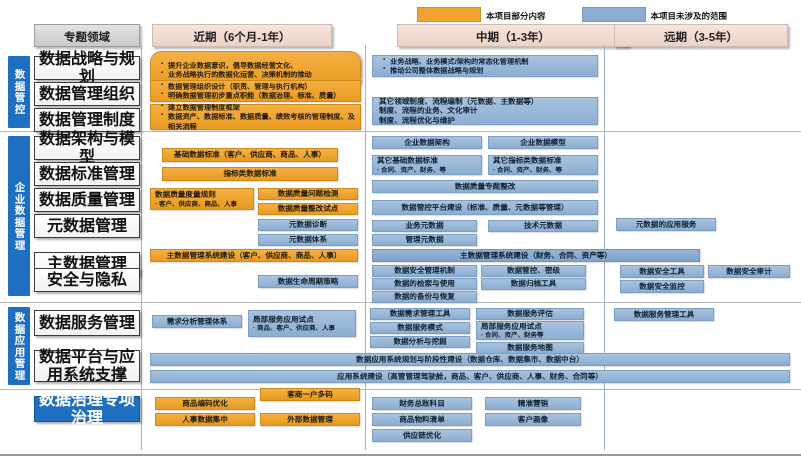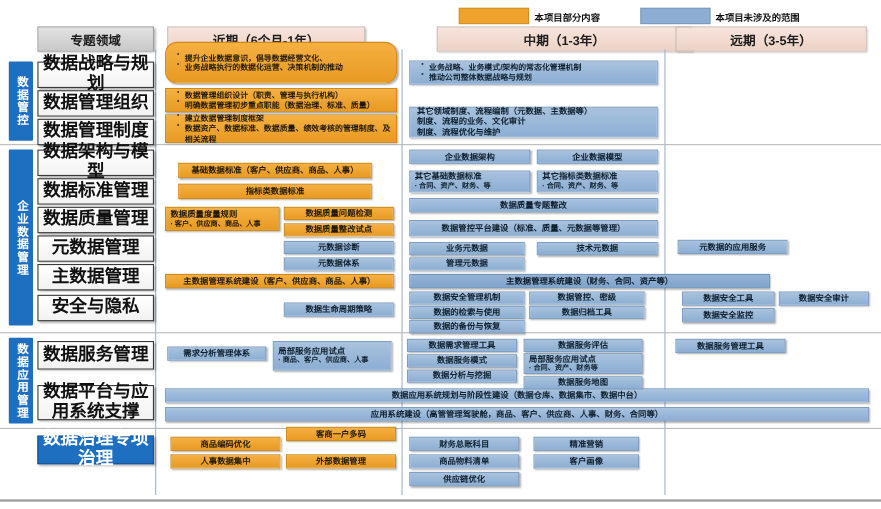--- a/index.html
+++ b/index.html
@@ -100,21 +100,21 @@
   <div class="hline" style="top:389px;"></div>
   <div class="botrule"></div>
 
   <div class="band-spine" style="top:56px;height:72px;">
     <span>数据管控</span>
   </div>
   <div class="topic-box" style="top:56px;height:22px;">数据战略与规划</div>
   <div class="topic-box" style="top:82px;height:22px;">数据管理组织</div>
   <div class="topic-box" style="top:108px;height:22px;">数据管理制度</div>
 
-  <div class="bar orange left" style="left:150px;top:38px;width:211px;height:38px;border-radius:11px;">
+  <div class="bar orange left" style="left:150px;top:51px;width:211px;height:38px;border-radius:11px;">
     <ul>
       <li>提升企业数据意识，倡导数据经营文化、</li>
       <li>业务战略执行的数据化运营、决策机制的推动</li>
     </ul>
   </div>
   <div class="bar orange left" style="left:150px;top:80px;width:211px;height:22px;">
     <ul>
       <li>数据管理组织设计（职责、管理与执行机构）</li>
       <li>明确数据管理初步重点职能（数据治理、标准、质量）</li>
     </ul>
@@ -138,21 +138,21 @@
     </ul>
   </div>
 
   <div class="band-spine" style="top:136px;height:160px;">
     <span>企业数据管理</span>
   </div>
   <div class="topic-box" style="top:136px;height:22px;">数据架构与模型</div>
   <div class="topic-box" style="top:162px;height:22px;">数据标准管理</div>
   <div class="topic-box" style="top:188px;height:22px;">数据质量管理</div>
   <div class="topic-box" style="top:214px;height:22px;">元数据管理</div>
-  <div class="topic-box" style="top:240px;height:22px;">主数据管理</div>
+  <div class="topic-box" style="top:252px;height:22px;">主数据管理</div>
   <div class="topic-box" style="top:268px;height:22px;">安全与隐私</div>
 
   <div class="bar orange" style="left:162px;top:148px;width:176px;height:14px;">基础数据标准（客户、供应商、商品、人事）</div>
   <div class="bar orange" style="left:162px;top:167px;width:176px;height:14px;">指标类数据标准</div>
   <div class="bar orange" style="left:150px;top:188px;width:104px;height:22px;flex-direction:column;align-items:flex-start;justify-content:center;padding-left:4px;">
     <span class="ttl">数据质量度量规则</span>
     <span class="sub">· 客户、供应商、商品、人事</span>
   </div>
   <div class="bar orange" style="left:258px;top:188px;width:100px;height:12px;">数据质量问题检测</div>
   <div class="bar orange" style="left:258px;top:203px;width:100px;height:12px;">数据质量整改试点</div>

